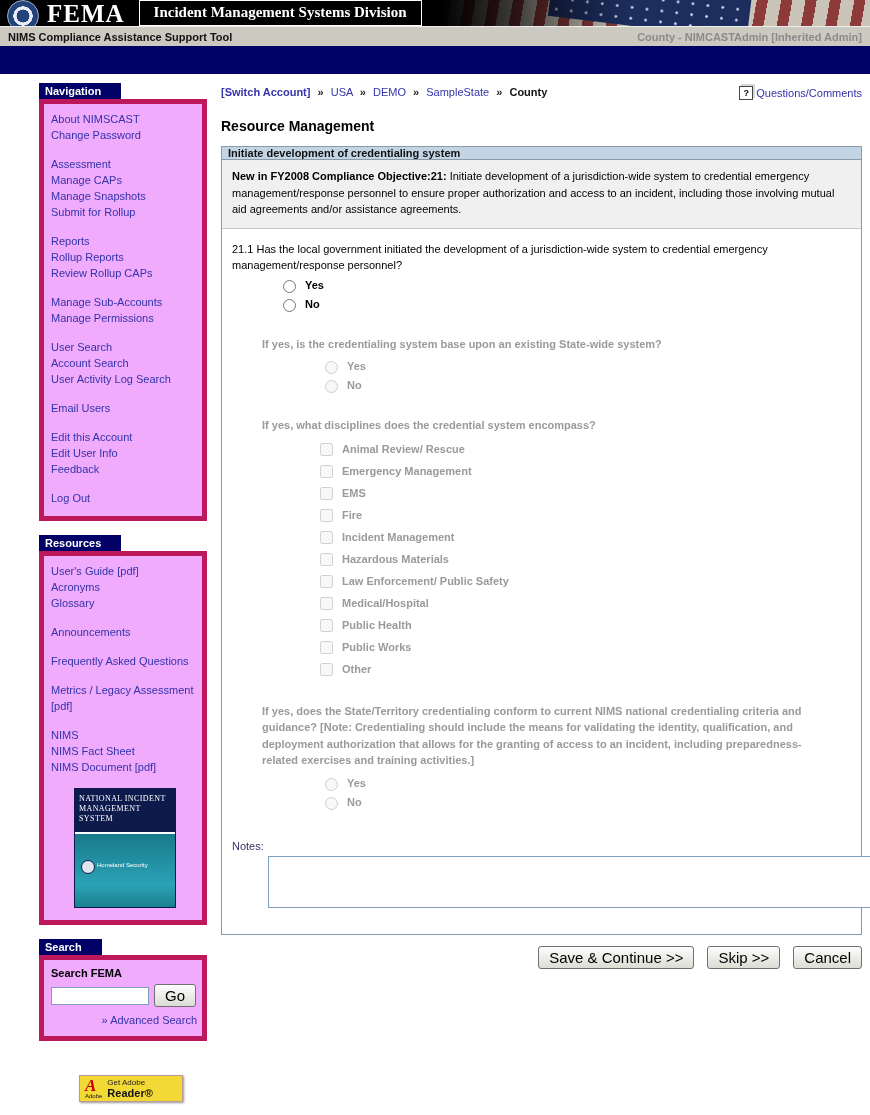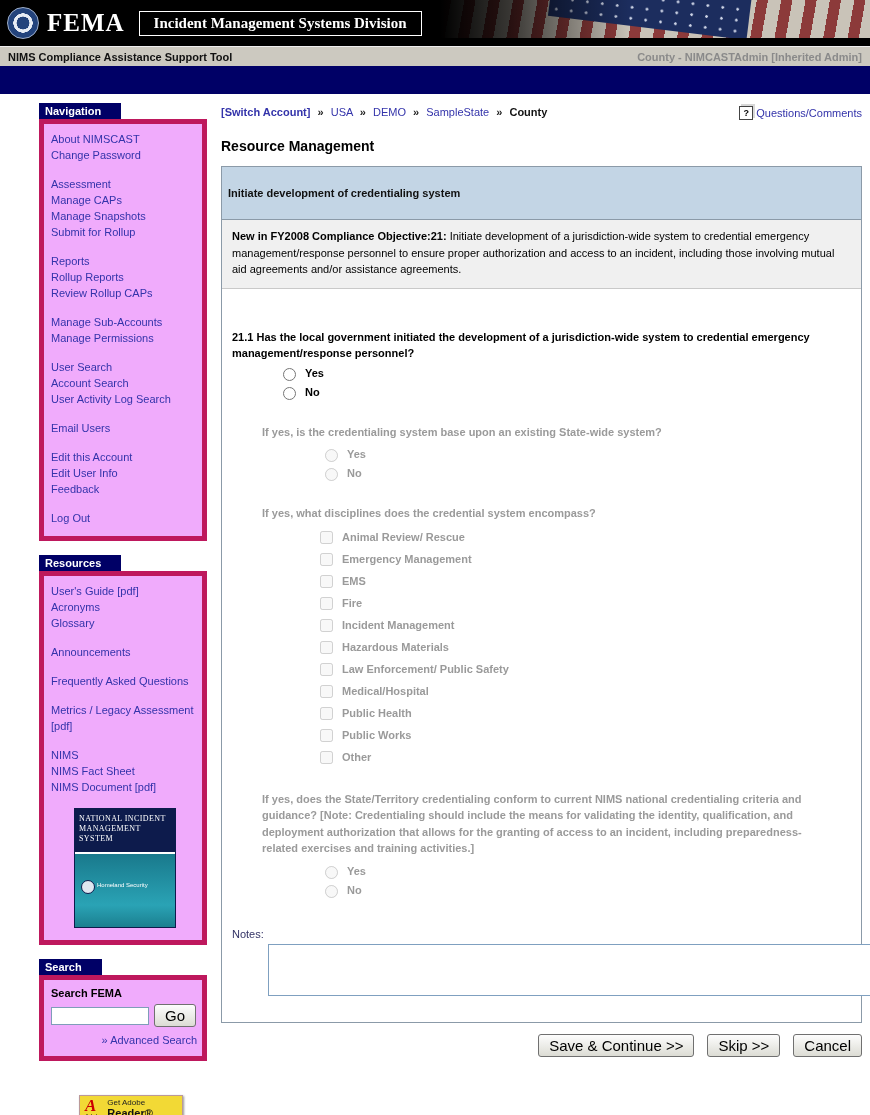--- a/index.html
+++ b/index.html
@@ -1,19 +1,19 @@
 <!DOCTYPE html>
 <html><head>
 <meta charset="utf-8">
 <style>
   html,body{margin:0;padding:0;background:#fff;}
   body{width:870px;font-family:"Liberation Sans",sans-serif;font-size:11px;color:#000;}
 
   
-  .masthead{position:relative;height:46px;background:#000;overflow:hidden;display:flex;align-items:center;}
+  .masthead{position:relative;height:26px;background:#000;overflow:hidden;display:flex;}
   .flag{position:absolute;top:0;right:0;width:430px;height:38px;overflow:hidden;}
   .flag-stripes{position:absolute;inset:0;background:repeating-linear-gradient(100deg,#8c3a3a 0 11px,#c9c3b8 11px 24px);}
   .flag-canton{position:absolute;left:110px;top:-18px;width:200px;height:46px;background:#1c2d5e;transform:rotate(7deg);
     background-image:radial-gradient(circle,#cdd4e6 1px,transparent 1.6px);background-size:15px 11px;}
   .flag-fade{position:absolute;inset:0;background:linear-gradient(to right,#000 0,rgba(0,0,0,.72) 70px,rgba(0,0,0,0) 190px);}
   .seal{flex:none;width:30px;height:30px;border-radius:50%;margin:0 8px 0 7px;z-index:2;
     background:radial-gradient(circle at 50% 50%, #23437c 0 30%, #e7ecf5 31% 45%, #23437c 46% 78%, #e7ecf5 79%);
     border:1px solid #9fb0cc;}
   .brand{z-index:2;color:#fff;font-family:"Liberation Serif",serif;font-weight:bold;font-size:25px;letter-spacing:1px;margin-right:14px;}
   .division{z-index:2;background:#000;color:#fff;border:1px solid #fff;box-shadow:0 0 0 3px #000;
@@ -61,24 +61,24 @@
   .crumb a{color:#3333aa;text-decoration:none;cursor:pointer;}
   .crumb .strong{font-weight:bold;}
   .crumb .sep{color:#222;margin:0 4px;font-weight:bold;}
   .crumb .current{color:#111;font-weight:bold;}
   .help-link{display:flex;align-items:center;gap:3px;color:#3333aa;text-decoration:none;cursor:pointer;}
   .q-icon{display:inline-block;width:12px;height:12px;border:1px solid #444;background:#fff;color:#000;
     font-size:9px;font-weight:bold;text-align:center;line-height:12px;box-shadow:2px -2px 0 #d8d8d8;}
   .page-title{font-size:14px;font-weight:bold;margin:16px 0 12px;}
 
   .panel{border:1px solid #8b9aa8;background:#fff;}
-  .panel-header{background:#c3d5e5;border-bottom:1px solid #8b9aa8;font-weight:bold;padding:20px 6px;color:#111;}
+  .panel-header{background:#c3d5e5;border-bottom:1px solid #8b9aa8;font-weight:bold;padding:0 6px;color:#111;}
   .objective{background:#f0f0f0;border-bottom:1px solid #c9c9c9;padding:8px 10px 10px;line-height:1.5;}
   .qa{padding:12px 10px 26px;}
-  .q-main{font-weight:bold;line-height:1.5;margin-top:28px;}
+  .q-main{font-weight:normal;line-height:1.5;}
   .opt-row{display:flex;align-items:center;gap:6px;margin:3px 0 3px 46px;}
   .opt-row label{font-weight:bold;cursor:pointer;}
   .sub-row{display:flex;align-items:center;gap:6px;margin:3px 0 3px 88px;}
   .sub-row label{font-weight:bold;color:#9a9a9a;}
   .chk-row{display:flex;align-items:center;gap:6px;margin:3px 0 3px 84px;}
   .chk-row label{font-weight:bold;color:#9a9a9a;}
   .sub-q{color:#9a9a9a;font-weight:bold;margin:24px 18px 6px 30px;line-height:1.5;}
   .notes-block{margin-top:30px;}
   .notes-label{color:#333366;}
   .notes-area{display:block;margin:4px 0 0 36px;width:598px;height:46px;border:1px solid #7fa0c0;

